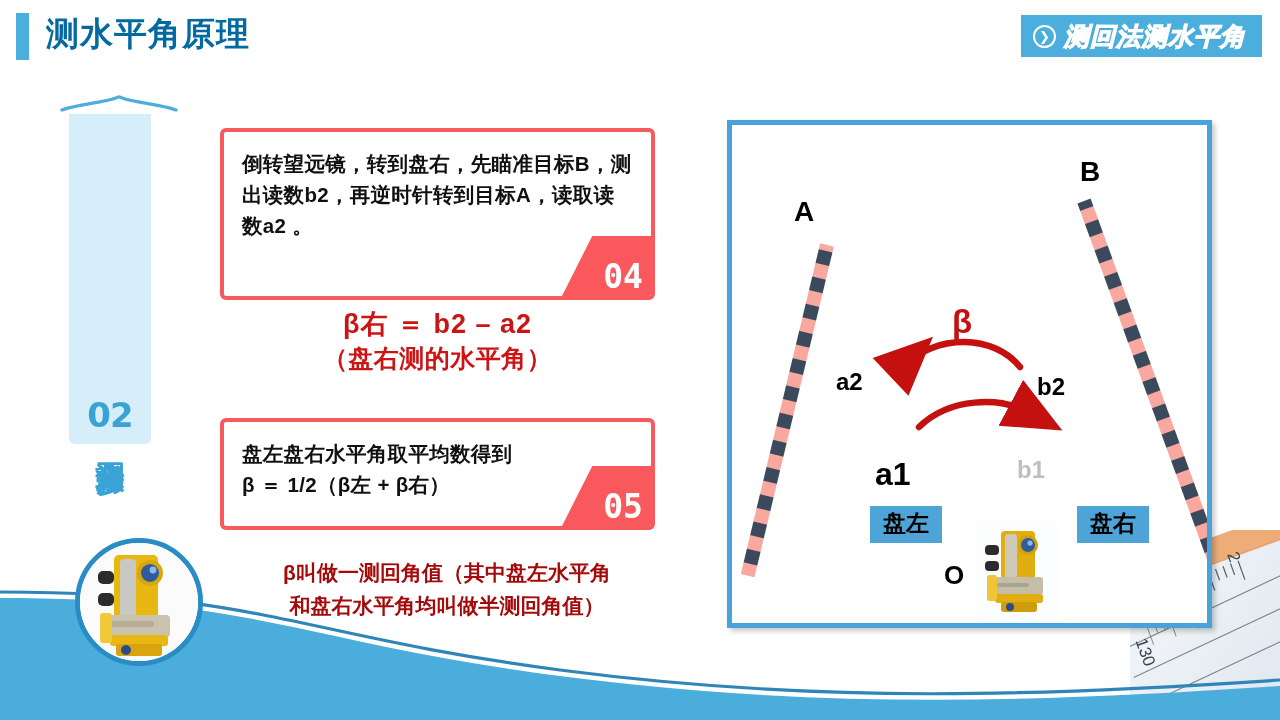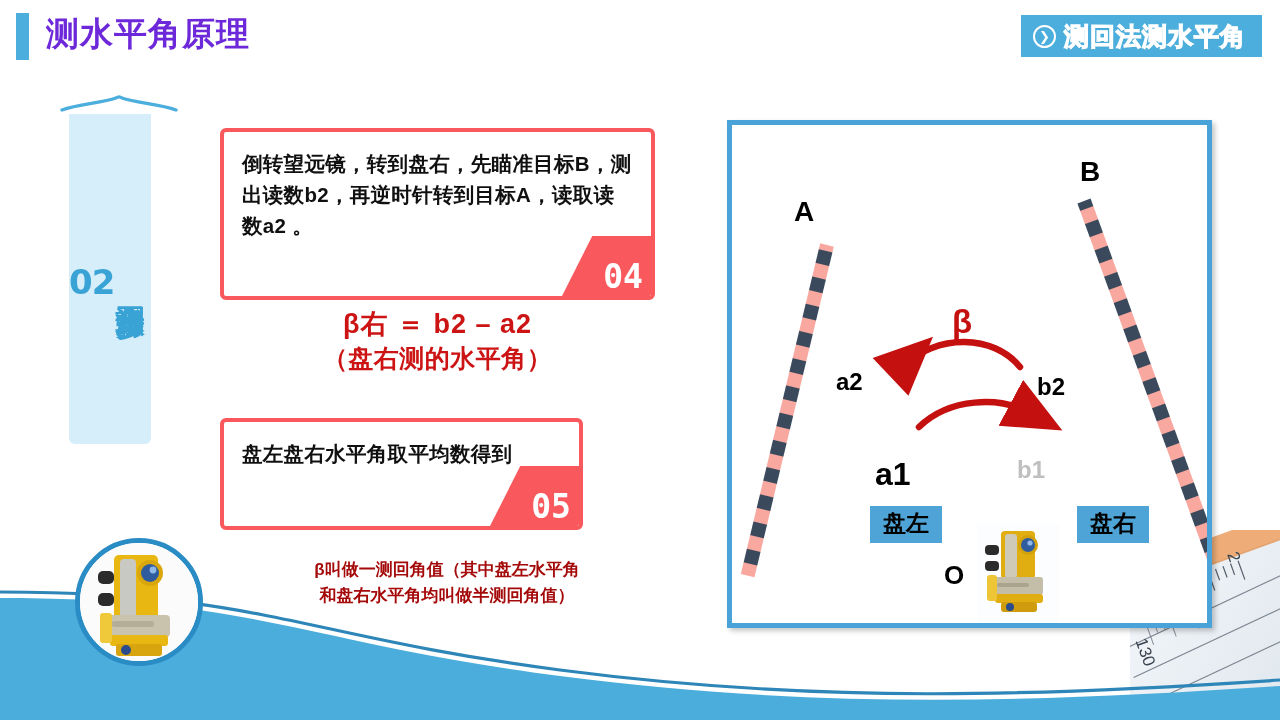--- a/index.html
+++ b/index.html
@@ -16,52 +16,53 @@
   #ruler-decor { position: absolute; right: 0; bottom: 0; width: 150px; height: 190px; z-index: 0; overflow: hidden; }
 
   
   #header-accent-bar {
     position: absolute; left: 16px; top: 13px;
     width: 13px; height: 47px;
     background: #4BAEDC; z-index: 5;
   }
   #page-title {
     position: absolute; left: 46px; top: 12px;
-    font-size: 33px; font-weight: bold; color: #6d28d9;
+    font-size: 33px; font-weight: bold; color: #0369a1;
     letter-spacing: 1px; z-index: 5;
     white-space: nowrap;
   }
   #section-badge {
     position: absolute; right: 18px; top: 15px;
     height: 42px; background: #4BAEDC;
     display: flex; align-items: center; gap: 8px;
     padding: 0 16px 0 12px; z-index: 5;
   }
   #section-badge .badge-icon {
     width: 23px; height: 23px; flex: 0 0 23px;
     border: 2.5px solid #ffffff; border-radius: 50%;
     display: flex; align-items: center; justify-content: center;
     color: #ffffff; font-size: 13px; font-weight: bold; line-height: 1;
   }
   #section-badge .badge-text {
     color: #ffffff; font-size: 25px; font-weight: bold;
     letter-spacing: 1px; white-space: nowrap;
     -webkit-text-stroke: 1.2px #ffffff;
     text-shadow: 0 1px 1px rgba(0,0,0,.08);
+    font-style: italic;
   }
 
   
   #banner-bracket { position: absolute; left: 60px; top: 94px; width: 118px; height: 22px; z-index: 4; }
   #vertical-banner {
     position: absolute; left: 69px; top: 114px;
     width: 82px; height: 330px;
     background: #D6EEF9;
     border-radius: 0 0 6px 6px;
-    display: flex; flex-direction: row; align-items: center;
-    padding-top: 12px; z-index: 3;
+    display: flex; flex-direction: column; align-items: center;
+    padding-top: 12px; z-index: 3; justify-content: flex-end;
   }
   #vertical-banner .banner-number {
     font-size: 34px; font-weight: bold; color: #3AA3D6;
     font-family: "DejaVu Sans", sans-serif;
     letter-spacing: -1px; line-height: 1;
     margin-bottom: 6px;
   }
   #vertical-banner .banner-label {
     font-size: 29px; font-weight: bold; color: #3AA3D6;
     writing-mode: vertical-rl; text-orientation: upright;
@@ -100,42 +101,42 @@
     clip-path: polygon(34% 0%, 100% 0%, 100% 100%, 0% 100%);
   }
   .step-corner .corner-num {
     position: absolute; right: 10px; bottom: 5px;
     color: #ffffff; font-size: 33px; font-weight: bold;
     font-family: "DejaVu Sans Mono", monospace;
     letter-spacing: 0px; line-height: 1;
   }
 
   #step-box-04 { left: 220px; top: 128px; width: 435px; height: 172px; }
-  #step-box-05 { left: 220px; top: 418px; width: 363px; height: 112px; }
+  #step-box-05 { left: 220px; top: 418px; width: 435px; height: 112px; }
 
   
   #formula-block {
     position: absolute; left: 220px; top: 308px; width: 435px;
     text-align: center; z-index: 4;
     color: #CC1414;
   }
   #formula-block .formula-main {
     font-size: 27px; font-weight: bold; letter-spacing: 1px;
     line-height: 1.22;
   }
   #formula-block .formula-sub {
     font-size: 25px; font-weight: bold; letter-spacing: .5px;
     line-height: 1.3; margin-top: 1px;
   }
 
   
   #bottom-note {
     position: absolute; left: 232px; top: 557px; width: 430px;
     z-index: 6; color: #A50A0A;
-    font-size: 17px; font-weight: bold; line-height: 1.55;
+    font-size: 21px; font-weight: bold; line-height: 1.55;
     text-align: center;
   }
 
   
   #diagram-panel {
     position: absolute; left: 727px; top: 120px;
     width: 485px; height: 508px;
     background: #ffffff;
     border: 5px solid #49A3D8;
     box-shadow: 3px 3px 5px rgba(0,0,0,.22);
@@ -282,20 +283,21 @@
 </div>
 
 <div id="formula-block">
   <div class="formula-main">β右 ＝ b2 – a2</div>
   <div class="formula-sub">（盘右测的水平角）</div>
 </div>
 
 <div class="step-box" id="step-box-05">
   <div class="step-text">
     <div>盘左盘右水平角取平均数得到</div>
+    <div>β ＝ 1/2（β左 + β右）</div>
   </div>
   <div class="step-corner">
     <div class="corner-shape"></div>
     <div class="corner-num">05</div>
   </div>
 </div>
 
 <div id="bottom-note">
   <div>β叫做一测回角值（其中盘左水平角</div>
   <div>和盘右水平角均叫做半测回角值）</div>

